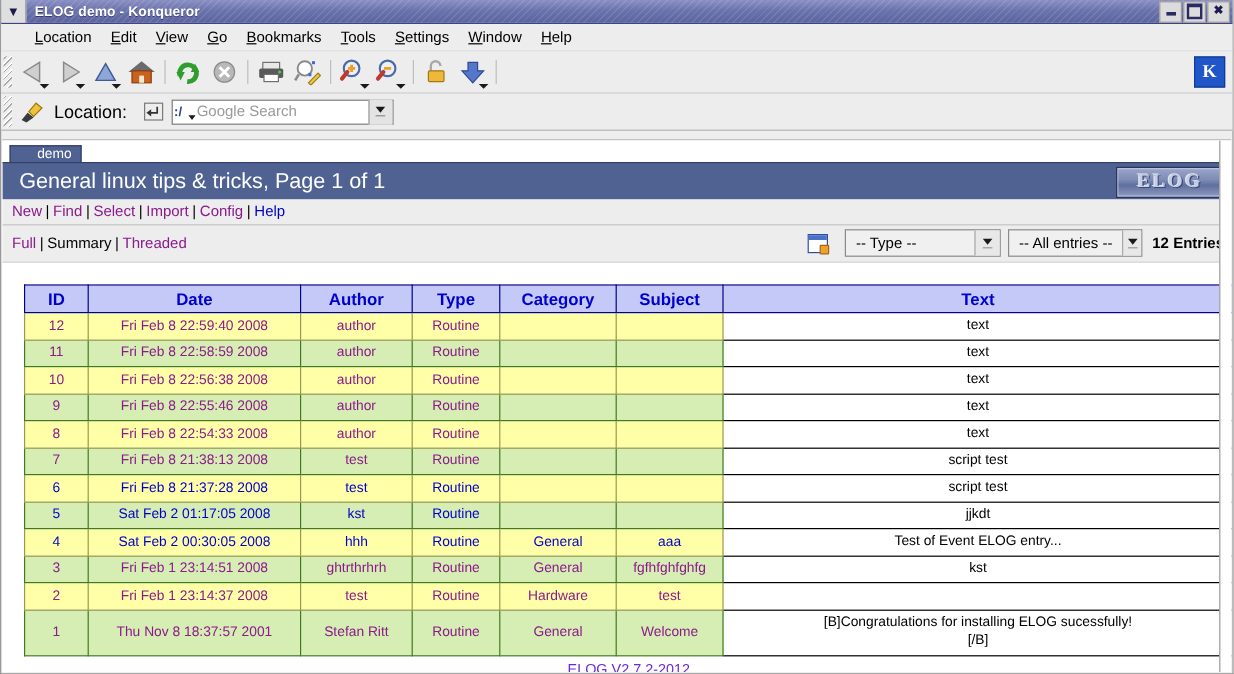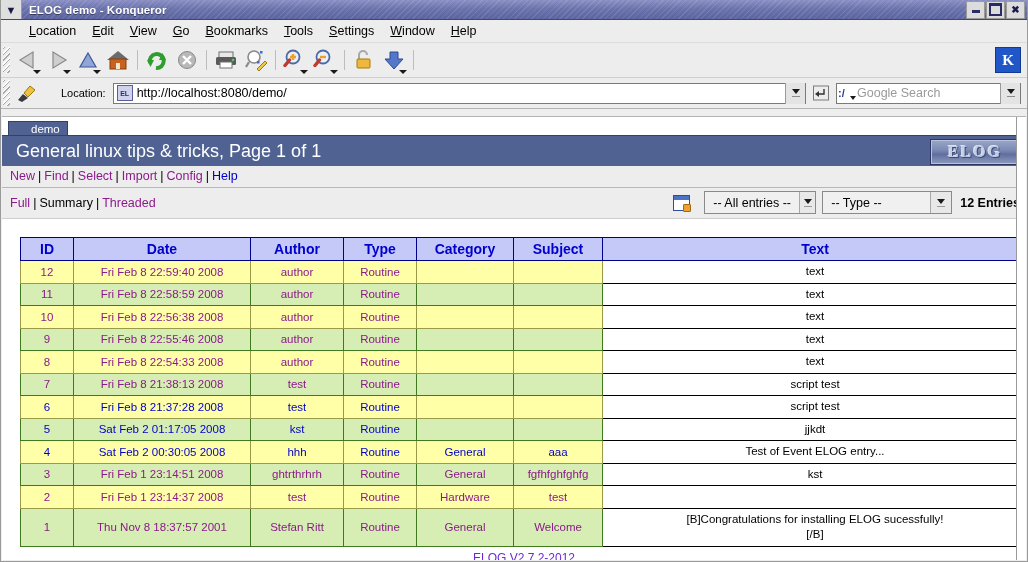--- a/index.html
+++ b/index.html
@@ -86,21 +86,21 @@
     color:#fff;font-weight:bold;font-size:15px;
     display:flex;align-items:center;justify-content:center;
     font-family:"Liberation Serif",serif;
   }
 
   
   .locbar{
     height:30px;background:#ededed;display:flex;align-items:center;
     border-bottom:1px solid #b4b4b4;
   }
-  .loc-label{font-size:11px;color:#000;margin:0 7px 0 22px;white-space:nowrap;}
+  .loc-label{font-size:15px;color:#000;margin:0 7px 0 6px;white-space:nowrap;}
   .urlbox{
     flex:1;height:21px;background:#fff;border:1px solid #7a7a7a;
     display:flex;align-items:center;box-sizing:border-box;position:relative;
   }
   .url-favicon{
     width:14px;height:14px;margin:0 4px 0 3px;flex:0 0 auto;
     background:#cfd3ee;border:1px solid #5a5f9a;
     font-size:7px;color:#2a2f6e;font-weight:bold;
     display:flex;align-items:center;justify-content:center;line-height:1;
   }
@@ -385,28 +385,20 @@
     <div class="kde-logo">K</div>
   </div>
 
   <div class="locbar">
     <div class="grip"></div>
     <svg width="24" height="20" viewBox="0 0 24 20" style="flex:0 0 auto;margin-left:2px;">
       <path d="M3 17 L8 11 L13 15 L7 19 Z" fill="#3a3a3a"></path>
       <path d="M9 10 L15 3 L20 7 L13 14 Z" fill="#efc23a" stroke="#9a7a10"></path>
     </svg>
     <div class="loc-label">Location:</div>
-    <div class="urlbox">
-      <span class="url-favicon">EL</span>
-      <span class="url-text">http://localhost:8080/demo/</span>
-      <span class="combo-arrow">
-          <i></i>
-          <s></s>
-        </span>
-    </div>
     <div class="go-btn">
       <svg width="18" height="18" viewBox="0 0 18 18">
         <rect x="1.5" y="2" width="15" height="14" fill="none" stroke="#7a7a7a"></rect>
         <path d="M12 5 L12 10 L6 10" fill="none" stroke="#333" stroke-width="1.4"></path>
         <polygon points="7,7 7,13 3,10" fill="#333"></polygon>
       </svg>
     </div>
     <div class="searchbox">
       <span class="search-icon">
         <svg width="18" height="16" viewBox="0 0 18 16">
@@ -439,29 +431,29 @@
       <div class="navrow">
         <a class="lnk" href="#">New</a><span class="sep">|</span><a class="lnk" href="#">Find</a><span class="sep">|</span><a class="lnk" href="#">Select</a><span class="sep">|</span><a class="lnk" href="#">Import</a><span class="sep">|</span><a class="lnk" href="#">Config</a><span class="sep">|</span><a class="lnk blue" href="#">Help</a>
       </div>
 
       <div class="navrow2">
         <span>
           <a class="lnk" href="#">Full</a><span class="sep">|</span><span class="cur">Summary</span><span class="sep">|</span><a class="lnk" href="#">Threaded</a>
         </span>
         <span class="nav2-right">
           <span class="mini-icon"></span>
-          <span class="selbox" id="all-entries-select">
-            <span class="lab">-- All entries --</span>
+          <span class="selbox" id="type-select">
+            <span class="lab">-- Type --</span>
             <span class="arw">
                 <i></i>
                 <s></s>
               </span>
           </span>
-          <span class="selbox" id="type-select">
-            <span class="lab">-- Type --</span>
+          <span class="selbox" id="all-entries-select">
+            <span class="lab">-- All entries --</span>
             <span class="arw">
                 <i></i>
                 <s></s>
               </span>
           </span>
           <span class="entries-count">12 Entries</span>
         </span>
       </div>
 
       <div class="tblwrap">

